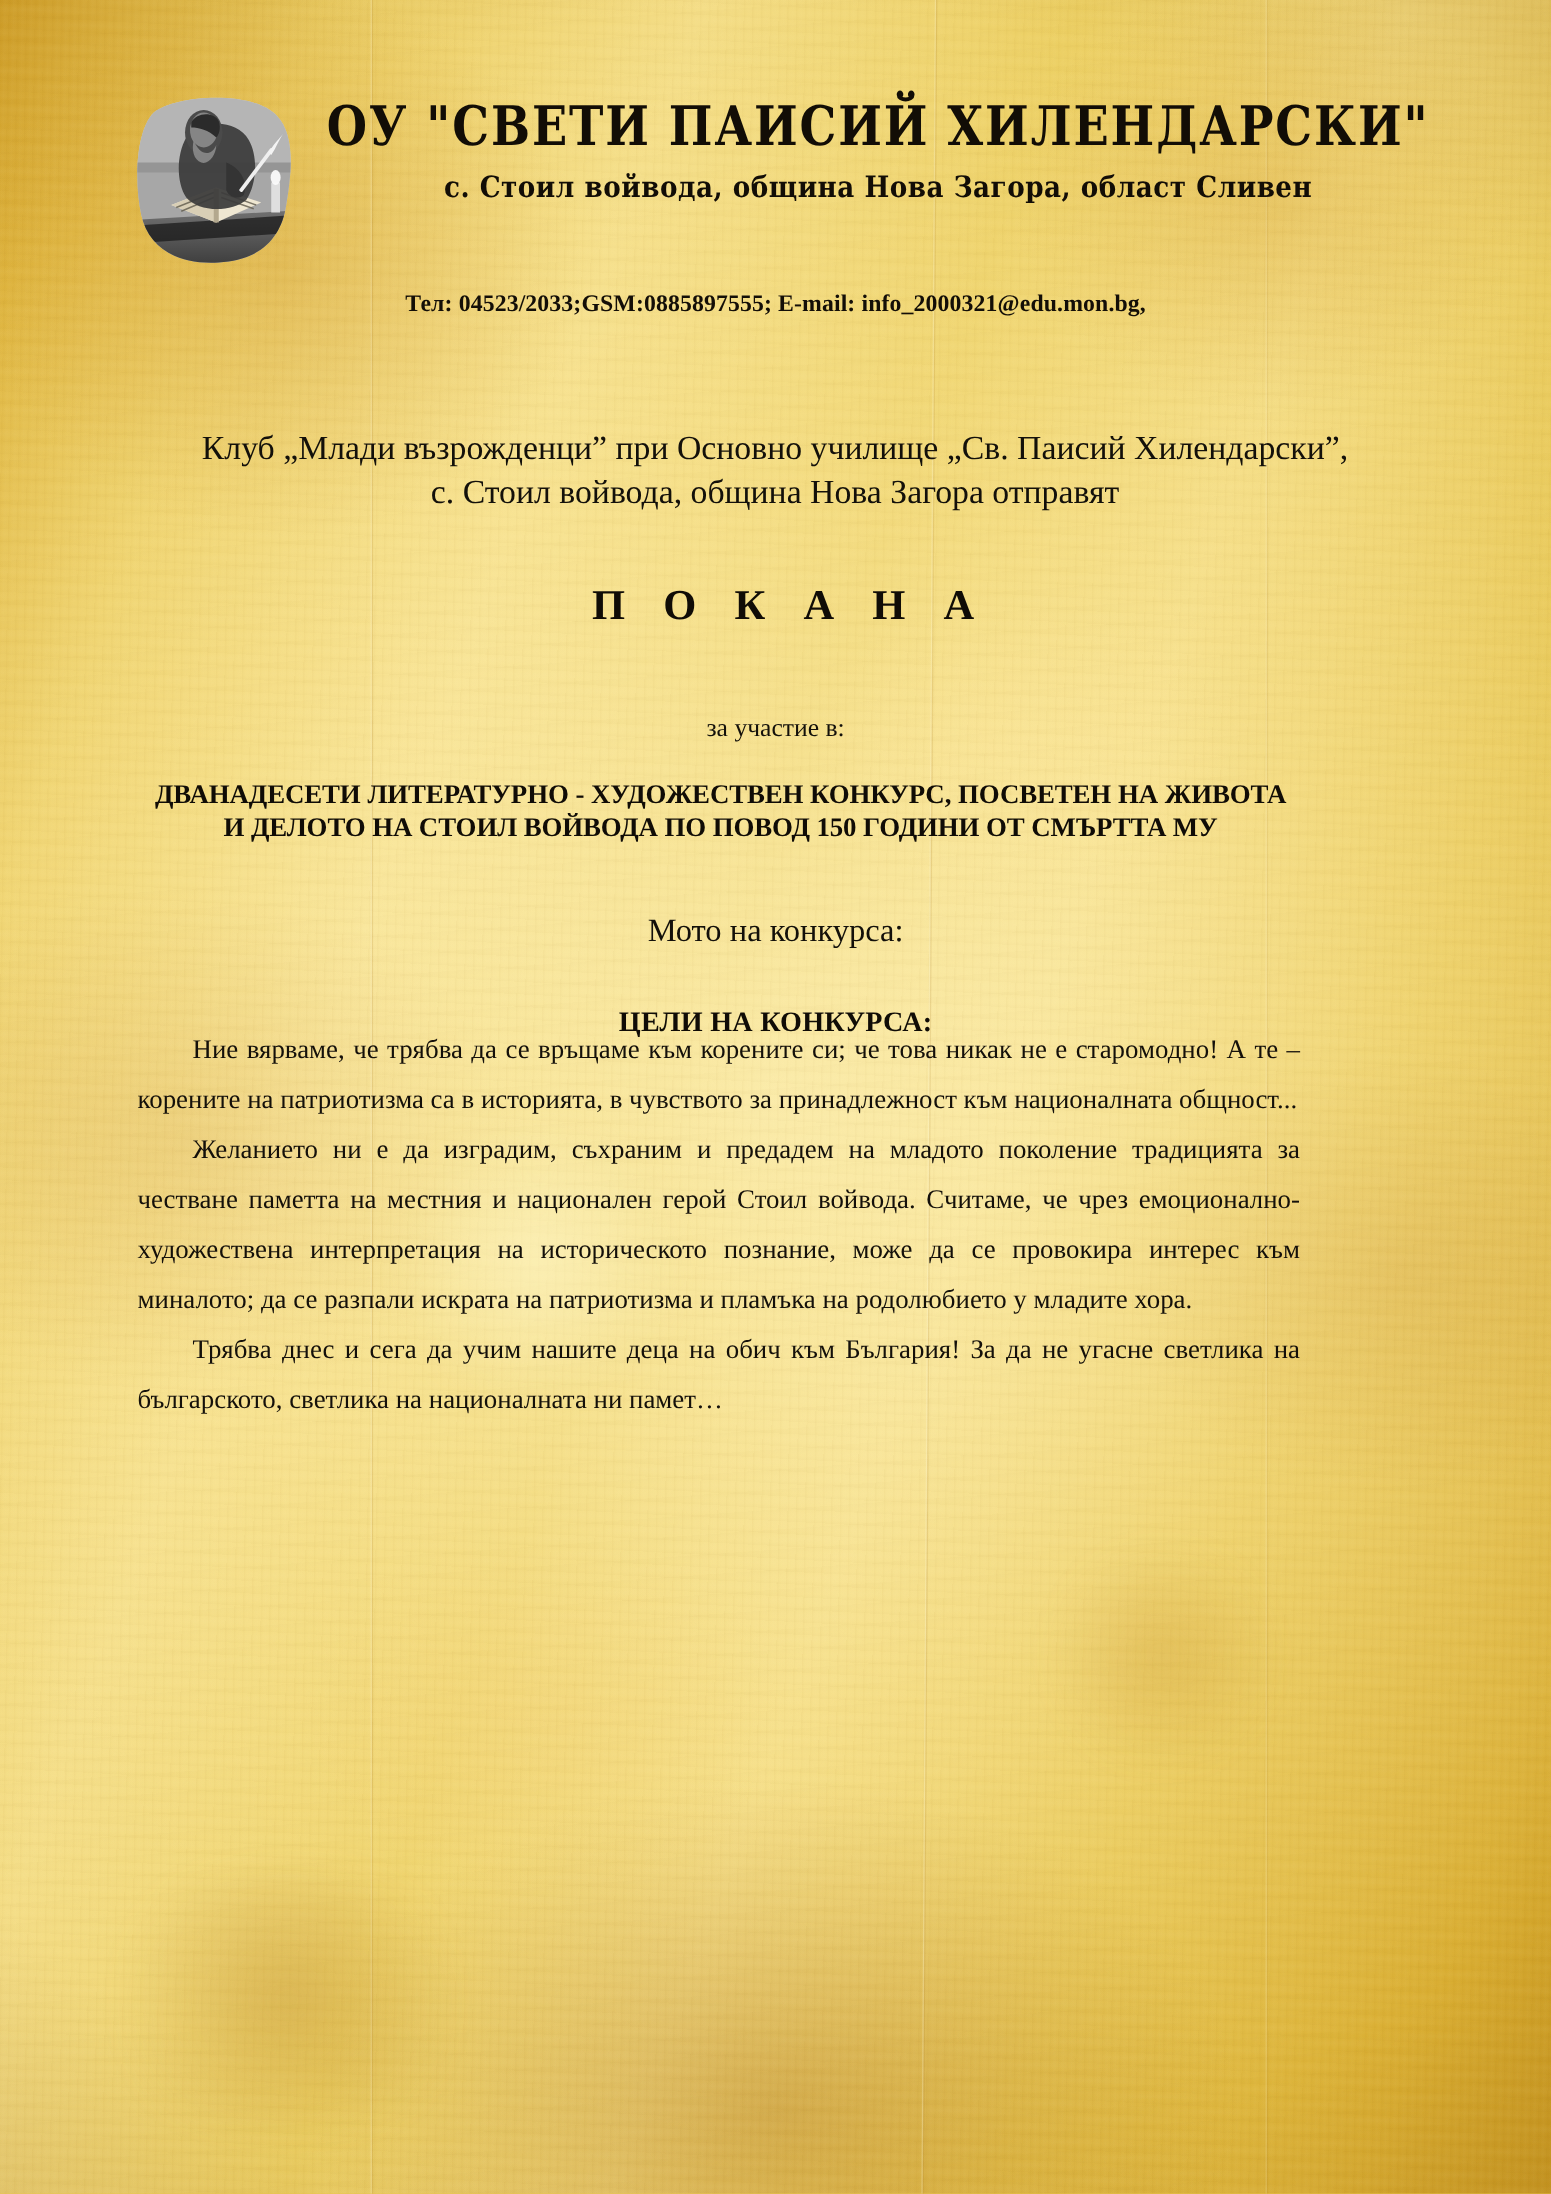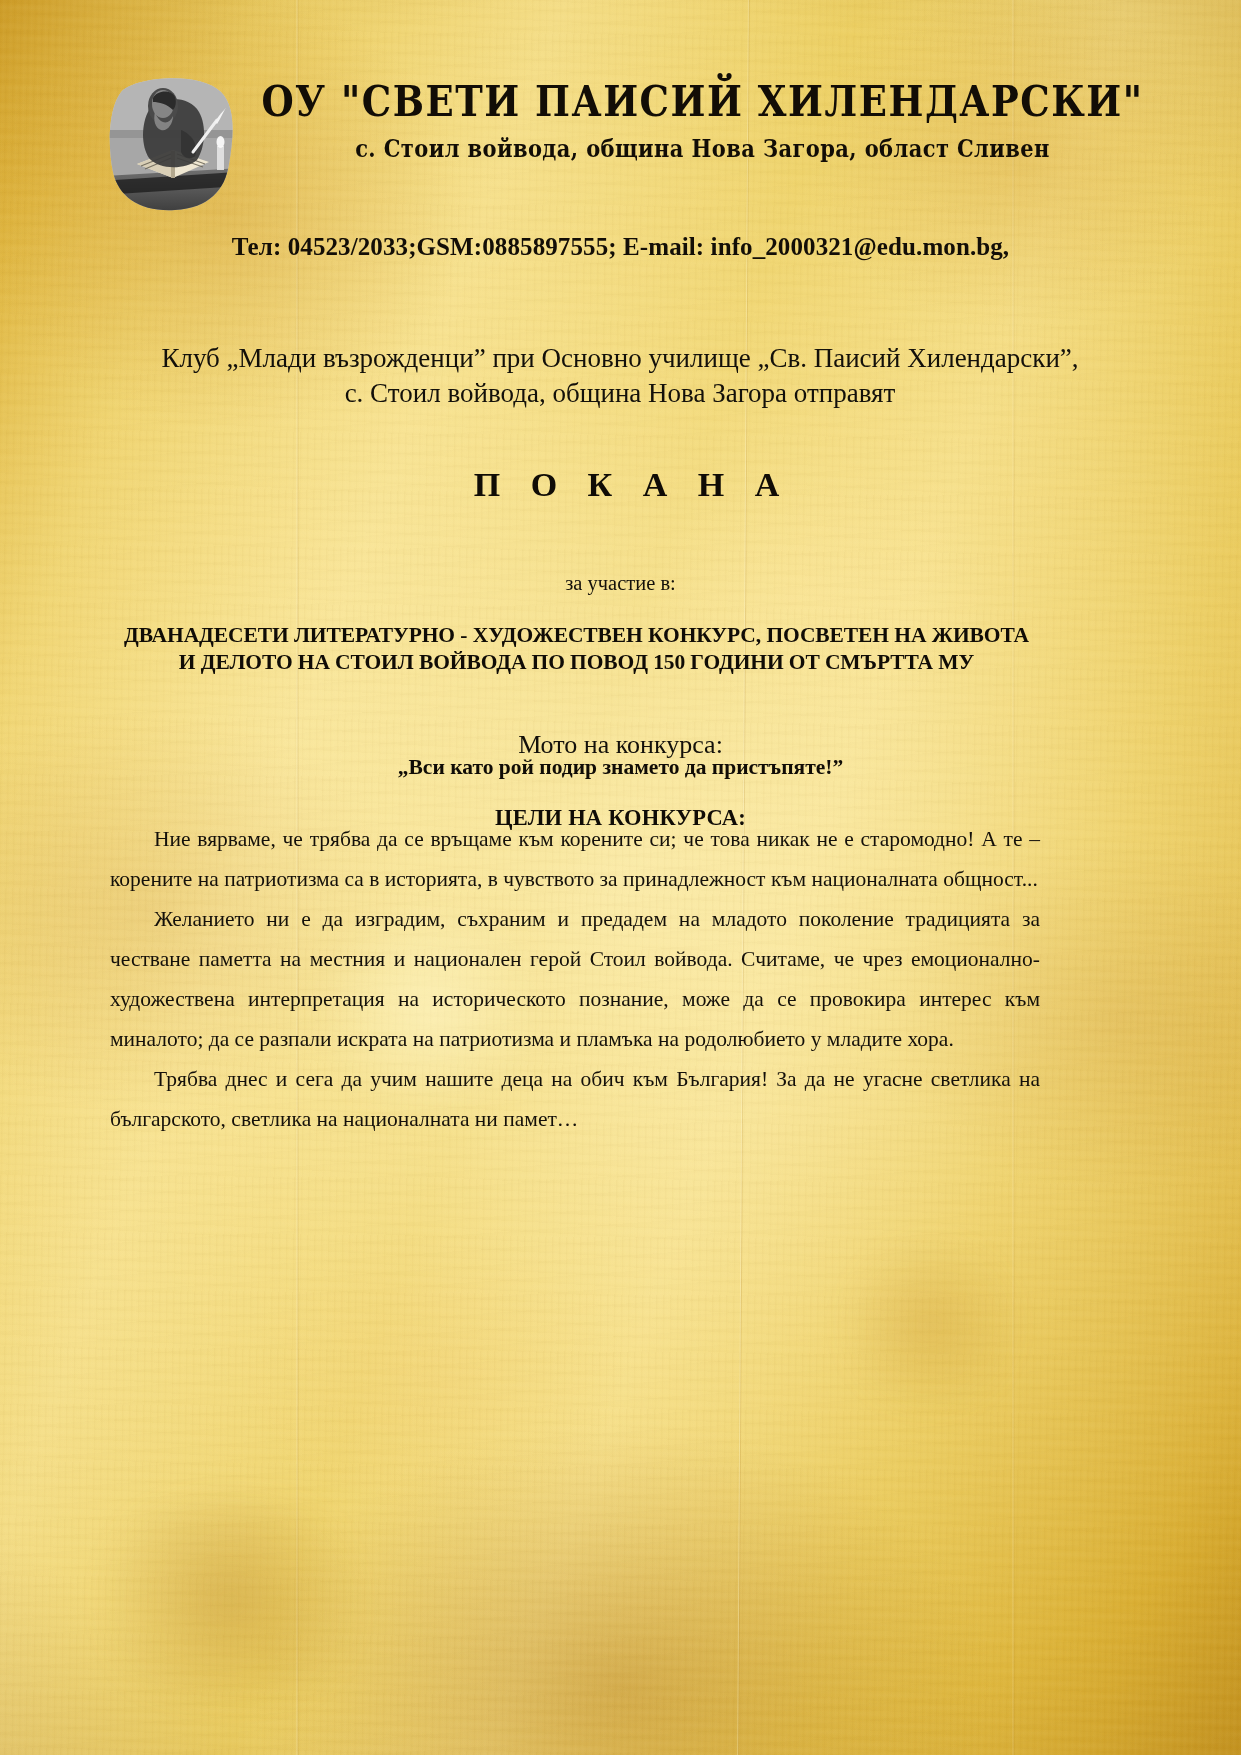--- a/index.html
+++ b/index.html
@@ -120,21 +120,21 @@
     transform-origin: top center;
   }
 
   .contact {
     position: absolute;
     left: 0; right: 0;
     top: 233px;
     text-align: center;
     font-family: "Liberation Serif", serif;
     font-weight: bold;
-    font-size: 25px;
+    font-size: 19px;
     letter-spacing: 0.1px;
     color: #130e07;
   }
 
   .intro {
     position: absolute;
     left: 120px;
     width: 1000px;
     top: 341px;
     text-align: center;
@@ -296,21 +296,20 @@
     <div>с. Стоил войвода, община Нова Загора отправят</div>
   </div>
 
   <div class="poka">П О К А Н А</div>
 
   <div class="participate">за участие в:</div>
 
   <div class="contest-title">ДВАНАДЕСЕТИ ЛИТЕРАТУРНО - ХУДОЖЕСТВЕН  КОНКУРС,  ПОСВЕТЕН  НА  ЖИВОТА И ДЕЛОТО НА СТОИЛ ВОЙВОДА ПО ПОВОД 150 ГОДИНИ ОТ СМЪРТТА МУ</div>
 
   <div class="motto-label">Мото на конкурса:</div>
-  <div class="motto-quote">„Вси като рой подир знамето да пристъпяте!”</div>
 
   <div class="goals-heading">ЦЕЛИ НА КОНКУРСА:</div>
 
   <div class="body-copy">
     <p>Ние вярваме, че трябва да се връщаме към корените си; че това никак не е старомодно! А те – корените на патриотизма са в историята, в чувството  за принадлежност към националната общност...</p>
     <p>Желанието ни е да изградим, съхраним и предадем на младото поколение традицията за честване паметта на местния и национален герой Стоил войвода. Считаме, че чрез емоционално-художествена интерпретация на историческото познание, може да се провокира интерес към миналото; да се разпали искрата на патриотизма и пламъка на родолюбието у младите хора.</p>
     <p>Трябва днес и сега да учим нашите деца на обич към България! За да не угасне светлика на българското, светлика на националната ни памет…</p>
   </div>
 
 </div>

